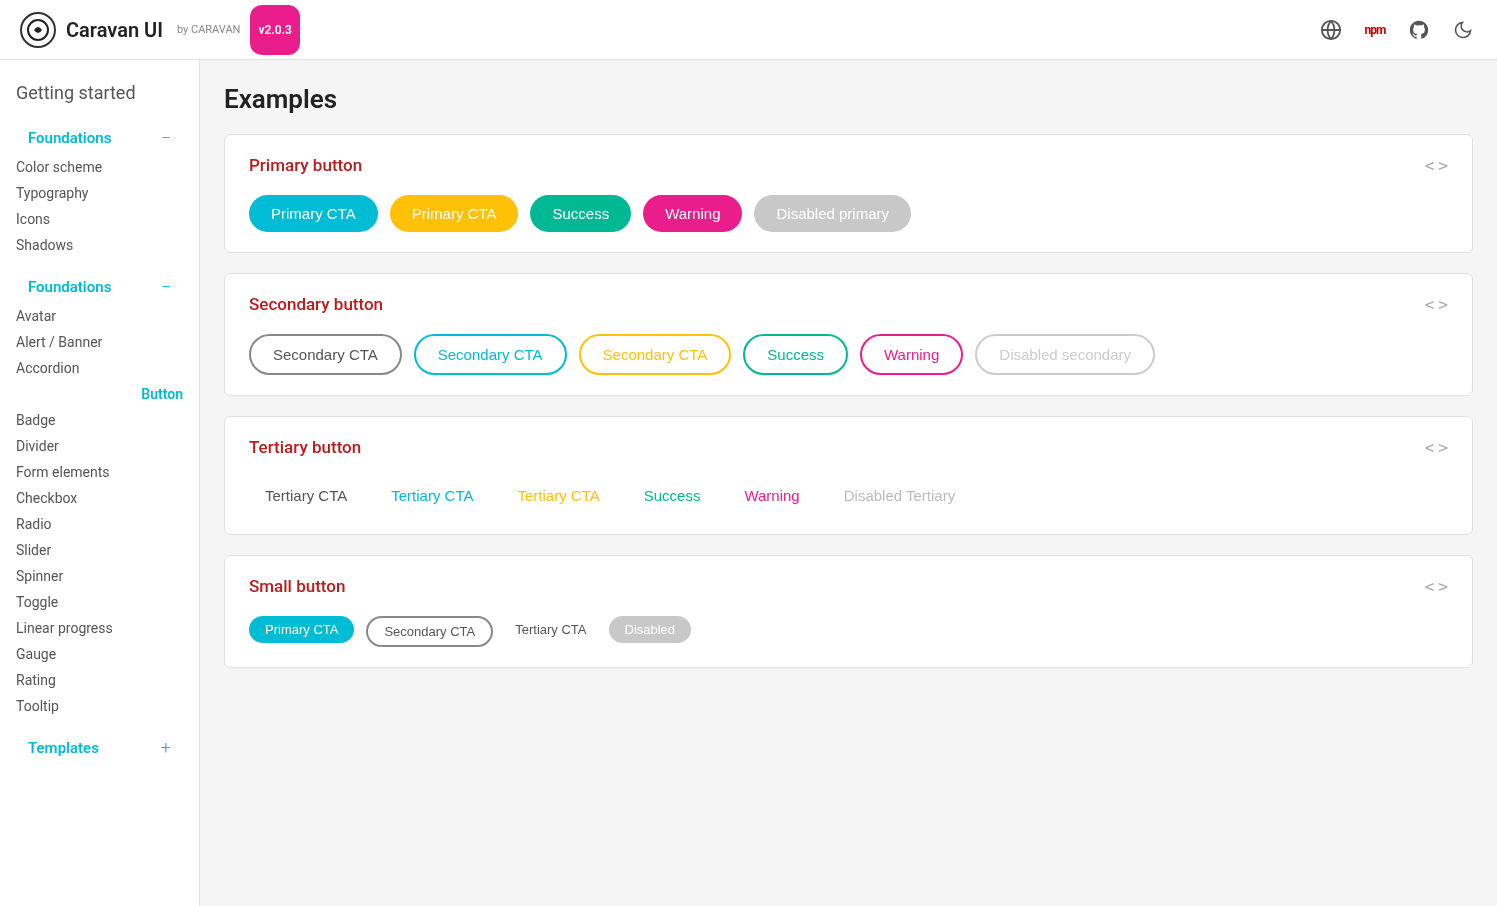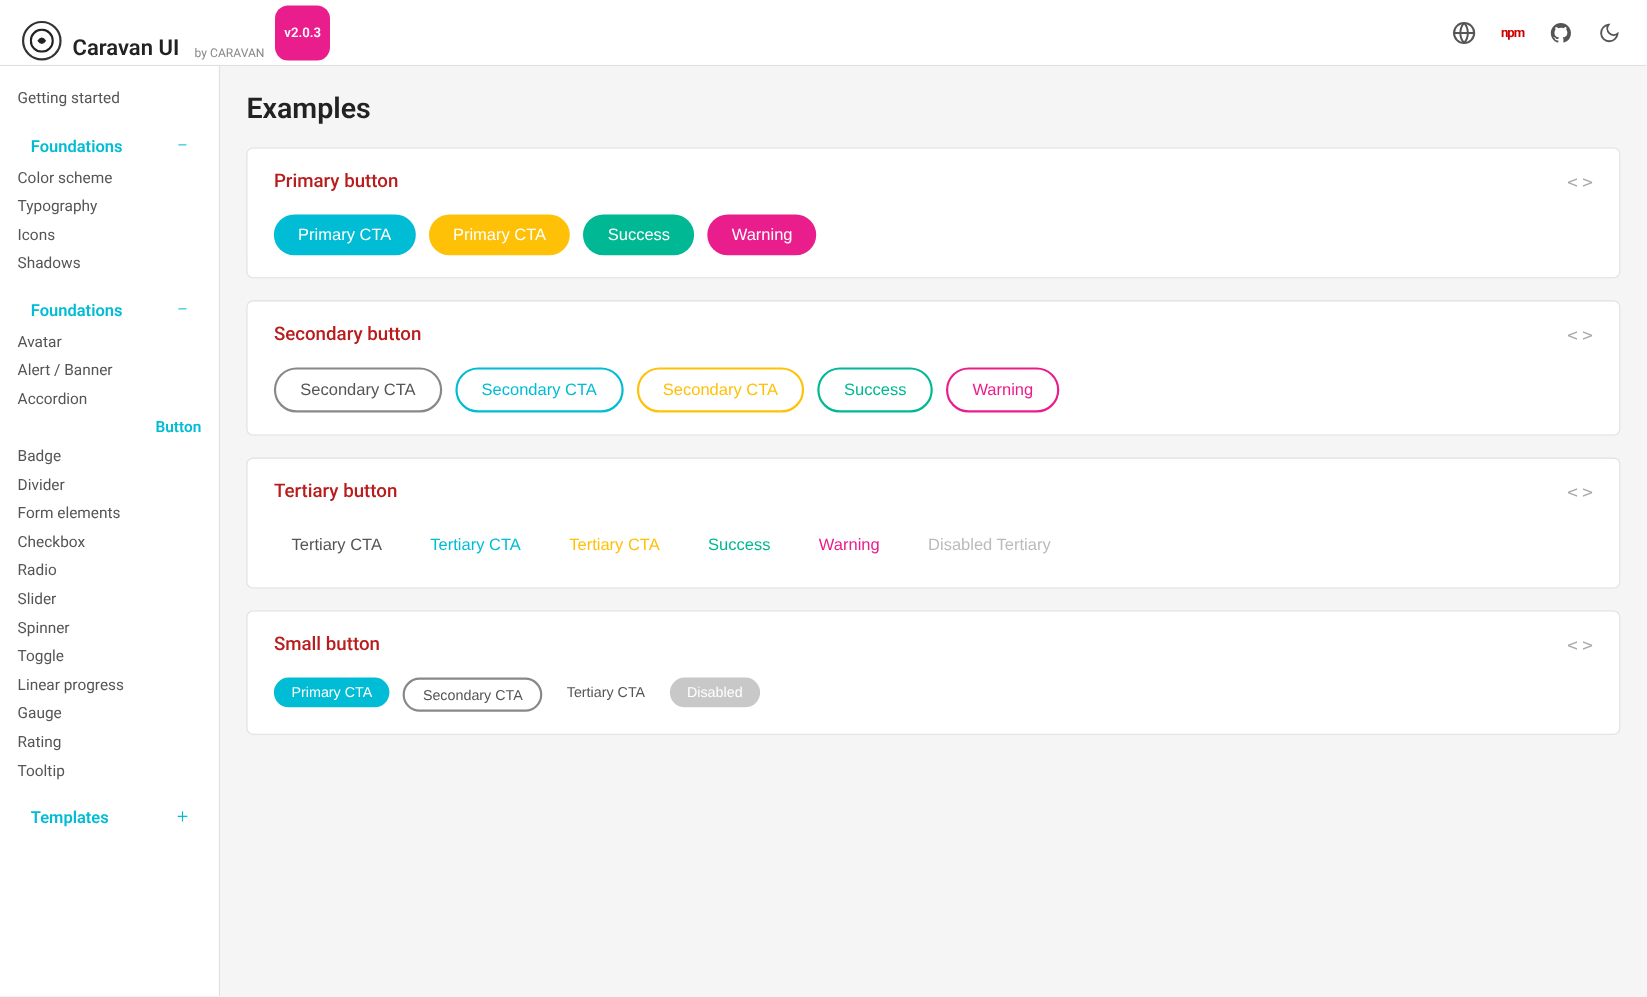--- a/index.html
+++ b/index.html
@@ -4,21 +4,21 @@
   <style>
     * { box-sizing: border-box; margin: 0; padding: 0; }
     body { font-family: -apple-system, BlinkMacSystemFont, 'Segoe UI', Roboto, sans-serif; background: #f5f5f5; color: #333; display: flex; flex-direction: column; height: 906px; overflow: hidden; }
 
     
     .header {
       display: flex; align-items: center; justify-content: space-between;
       padding: 0 20px; height: 60px; background: #fff;
       border-bottom: 1px solid #e0e0e0; flex-shrink: 0;
     }
-    .header-left { display: flex; align-items: flex-end; gap: 10px; }
+    .header-left { display: flex; align-items: center; gap: 10px; }
     .logo {
       width: 36px; height: 36px; border-radius: 50%; border: 2px solid #333;
       display: flex; align-items: center; justify-content: center; font-size: 14px; font-weight: bold;
     }
     .app-title { font-size: 20px; font-weight: 600; color: #222; }
     .by-label { font-size: 11px; color: #888; margin-left: 4px; }
     .version-badge {
       background: #e91e8c; color: #fff; font-size: 12px; font-weight: 600;
       padding: 18px 8px; border-radius: 12px;
     }
@@ -32,21 +32,21 @@
     .sidebar {
       width: 200px; background: #fff; border-right: 1px solid #e0e0e0;
       overflow-y: auto; flex-shrink: 0; padding: 16px 0;
     }
     .sidebar-section-header {
       display: flex; align-items: center; justify-content: space-between;
       padding: 6px 28px; font-size: 15px; font-weight: 600; color: #00bcd4; cursor: pointer;
     }
     .sidebar-section-header .toggle-icon { color: #00bcd4; font-size: 18px; font-weight: 300; }
     .sidebar-top-item {
-      padding: 6px 16px; font-size: 14px; color: #555; cursor: pointer;
+      padding: 6px 16px; font-size: 18px; color: #555; cursor: pointer;
     }
     .sidebar-sub-item {
       padding: 5px 16px; font-size: 14px; color: #555; cursor: pointer;
     }
     .sidebar-sub-item.active { color: #00bcd4; font-weight: 600; text-align: right; }
     .sidebar-divider { height: 12px; }
 
     
     .main { flex: 1; overflow-y: auto; padding: 24px; background: #f5f5f5; }
     .page-title { font-size: 26px; font-weight: 600; color: #222; margin-bottom: 20px; }
@@ -206,37 +206,39 @@
         <div class="code-toggle">
           <span>&lt;</span>
           <span>&gt;</span>
         </div>
       </div>
       <div class="btn-row">
         <button class="btn-primary cyan">Primary CTA</button>
         <button class="btn-primary yellow">Primary CTA</button>
         <button class="btn-primary green">Success</button>
         <button class="btn-primary pink">Warning</button>
+        <button class="btn-primary disabled">Disabled primary</button>
       </div>
     </div>
 
     <div class="section-card">
       <div class="section-card-header">
         <span class="section-card-title">Secondary button</span>
         <div class="code-toggle">
           <span>&lt;</span>
           <span>&gt;</span>
         </div>
       </div>
       <div class="btn-row">
         <button class="btn-secondary default">Secondary CTA</button>
         <button class="btn-secondary cyan">Secondary CTA</button>
         <button class="btn-secondary yellow">Secondary CTA</button>
         <button class="btn-secondary green">Success</button>
         <button class="btn-secondary pink">Warning</button>
+        <button class="btn-secondary disabled">Disabled secondary</button>
       </div>
     </div>
 
     <div class="section-card">
       <div class="section-card-header">
         <span class="section-card-title">Tertiary button</span>
         <div class="code-toggle">
           <span>&lt;</span>
           <span>&gt;</span>
         </div>

